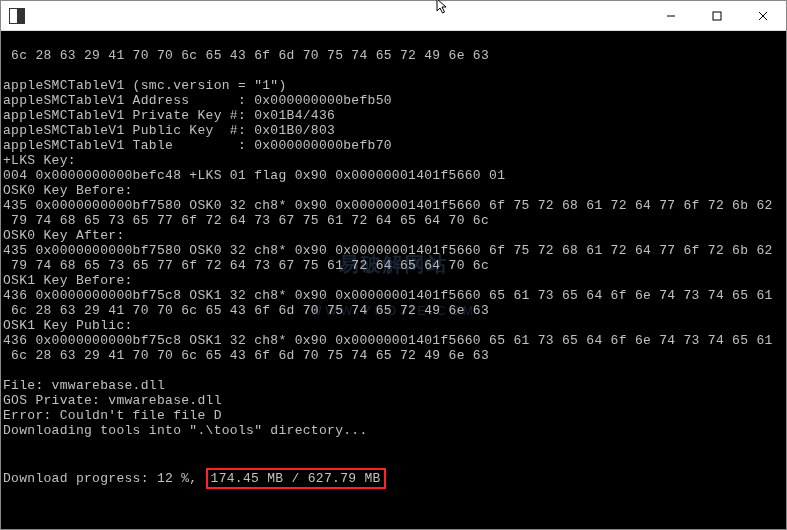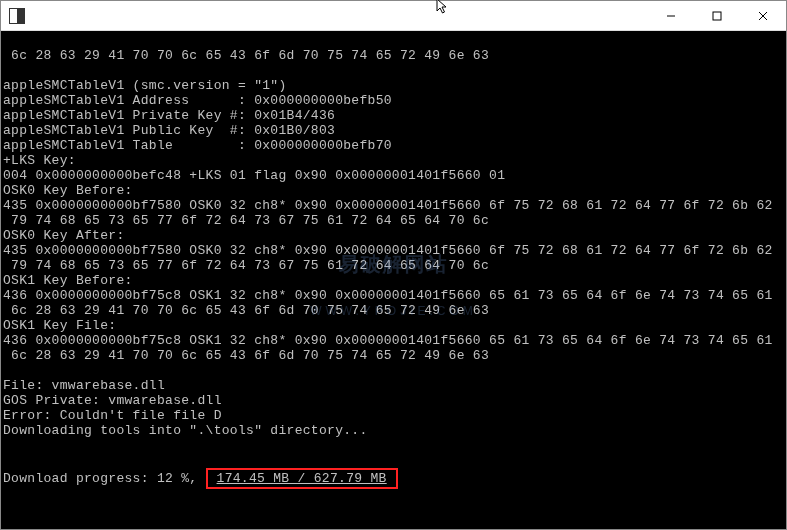--- a/index.html
+++ b/index.html
@@ -3,21 +3,21 @@
 <meta charset="utf-8">
 <style>
   * { margin: 0; padding: 0; box-sizing: border-box; }
   body { background: #ffffff; font-family: "Consolas", "Courier New", monospace; width: 787px; height: 530px; border: 1px solid #888; }
   .titlebar { height: 30px; background: #ffffff; border-bottom: 1px solid #ddd; display: flex; align-items: center; padding-left: 8px; }
   .title-icon { width: 16px; height: 16px; border: 1px solid #333; display: inline-block; background: linear-gradient(to right, #fff 50%, #333 50%); }
   .title-text { flex: 1; font-size: 12px; padding-left: 6px; font-family: "Segoe UI", sans-serif; }
   .controls { display: flex; height: 100%; }
   .ctrl { width: 46px; height: 100%; display: flex; align-items: center; justify-content: center; font-family: "Segoe UI", sans-serif; font-size: 11px; cursor: pointer; color: #000; }
   .terminal { background: #000000; color: #c0c0c0; width: 100%; height: calc(100% - 30px); padding: 2px 2px; font-size: 13px; line-height: 15px; white-space: pre; overflow: hidden; position: relative; letter-spacing: 0.3px; }
-  .highlight-box { border: 2px solid #ff2222; padding: 1px 9px; display: inline-block; text-decoration: underline; }
+  .highlight-box { border: 2px solid #ff2222; padding: 1px 3px; display: inline-block; }
   .watermark { position: absolute; left: 50%; top: 50%; transform: translate(-50%, -50%); text-align: center; pointer-events: none; color: rgba(100,140,200,0.25); font-family: "Microsoft YaHei", sans-serif; }
   .watermark .wm1 { font-size: 20px; font-weight: bold; letter-spacing: 2px; }
   .watermark .wm2 { font-size: 12px; letter-spacing: 4px; margin-top: 2px; }
   .cursor { position: absolute; top: -2px; left: 436px; font-size: 16px; color: #000; z-index: 200; }
 </style>
 </head>
 <body>
 
 <div class="titlebar">
   <span class="title-icon"></span>
@@ -62,21 +62,21 @@
 <span>004 0x0000000000befc48 +LKS 01 flag 0x90 0x00000001401f5660 01</span>
 <span>OSK0 Key Before:</span>
 <span>435 0x0000000000bf7580 OSK0 32 ch8* 0x90 0x00000001401f5660 6f 75 72 68 61 72 64 77 6f 72 6b 62</span>
 <span> 79 74 68 65 73 65 77 6f 72 64 73 67 75 61 72 64 65 64 70 6c</span>
 <span>OSK0 Key After:</span>
 <span>435 0x0000000000bf7580 OSK0 32 ch8* 0x90 0x00000001401f5660 6f 75 72 68 61 72 64 77 6f 72 6b 62</span>
 <span> 79 74 68 65 73 65 77 6f 72 64 73 67 75 61 72 64 65 64 70 6c</span>
 <span>OSK1 Key Before:</span>
 <span>436 0x0000000000bf75c8 OSK1 32 ch8* 0x90 0x00000001401f5660 65 61 73 65 64 6f 6e 74 73 74 65 61</span>
 <span> 6c 28 63 29 41 70 70 6c 65 43 6f 6d 70 75 74 65 72 49 6e 63</span>
-<span>OSK1 Key File:</span>
+<span>OSK1 Key Public:</span>
 <span>436 0x0000000000bf75c8 OSK1 32 ch8* 0x90 0x00000001401f5660 65 61 73 65 64 6f 6e 74 73 74 65 61</span>
 <span> 6c 28 63 29 41 70 70 6c 65 43 6f 6d 70 75 74 65 72 49 6e 63</span>
 
 <span>File: vmwarebase.dll</span>
 <span>GOS Private: vmwarebase.dll</span>
 <span>Error: Couldn't file file D</span>
 <span>Downloading tools into ".\tools" directory...</span>
 
 
 <span>Download progress: 12 %, </span><span class="highlight-box">174.45 MB / 627.79 MB</span>

